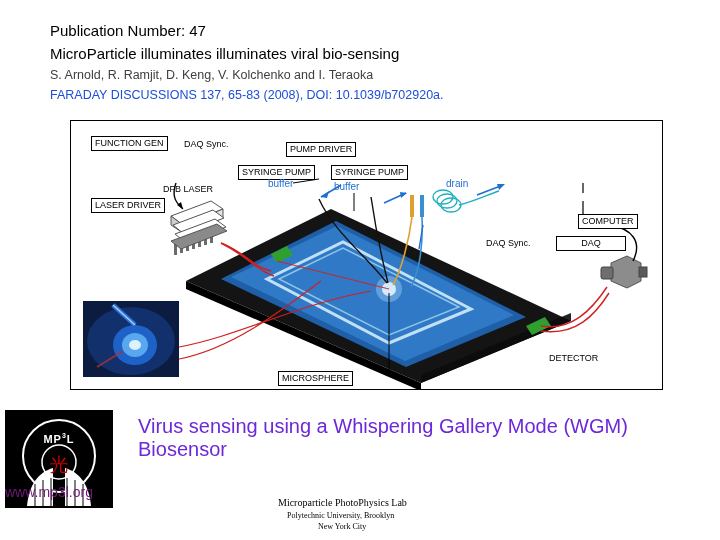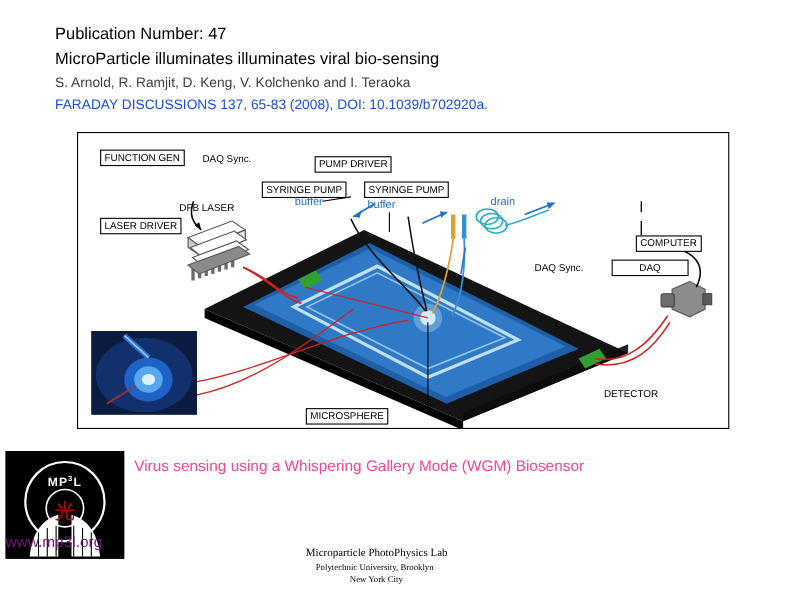--- a/index.html
+++ b/index.html
@@ -18,21 +18,21 @@
   .plain{position:absolute;font-size:9px;white-space:nowrap;color:#000;line-height:11px;}
   .blue{color:#1f6fd0;}
 
   
   .chip-svg{position:absolute;left:0;top:0;width:580px;height:268px;}
 
   
   .inset{position:absolute;left:12px;top:180px;width:96px;height:76px;background:#0a1a3c;overflow:hidden;}
 
   
-  .caption{position:absolute;left:122px;top:415px;font-size:14px;color:#ec4899;}
+  .caption{position:absolute;left:138px;top:415px;font-size:20px;color:#6d28d9;}
   .logo{position:absolute;left:5px;top:410px;width:108px;height:98px;background:#000;}
   .url{position:absolute;left:5px;top:484px;font-size:14px;color:#701a75;}
   .foot1{position:absolute;left:278px;top:497px;font-size:10px;font-family:"Liberation Serif",serif;color:#000;}
   .foot2{position:absolute;left:287px;top:511px;font-size:8px;font-family:"Liberation Serif",serif;color:#000;}
   .foot3{position:absolute;left:318px;top:522px;font-size:8px;font-family:"Liberation Serif",serif;color:#000;}
 
   .mp3l-txt{position:absolute;width:100%;text-align:center;color:#fff;font-size:11px;font-weight:bold;letter-spacing:1px;}
   .mp3l-sup{font-size:7px;vertical-align:super;}
   .kanji{position:absolute;width:100%;text-align:center;color:#cc0000;font-size:19px;font-family:"DejaVu Sans",sans-serif;}
 </style>

